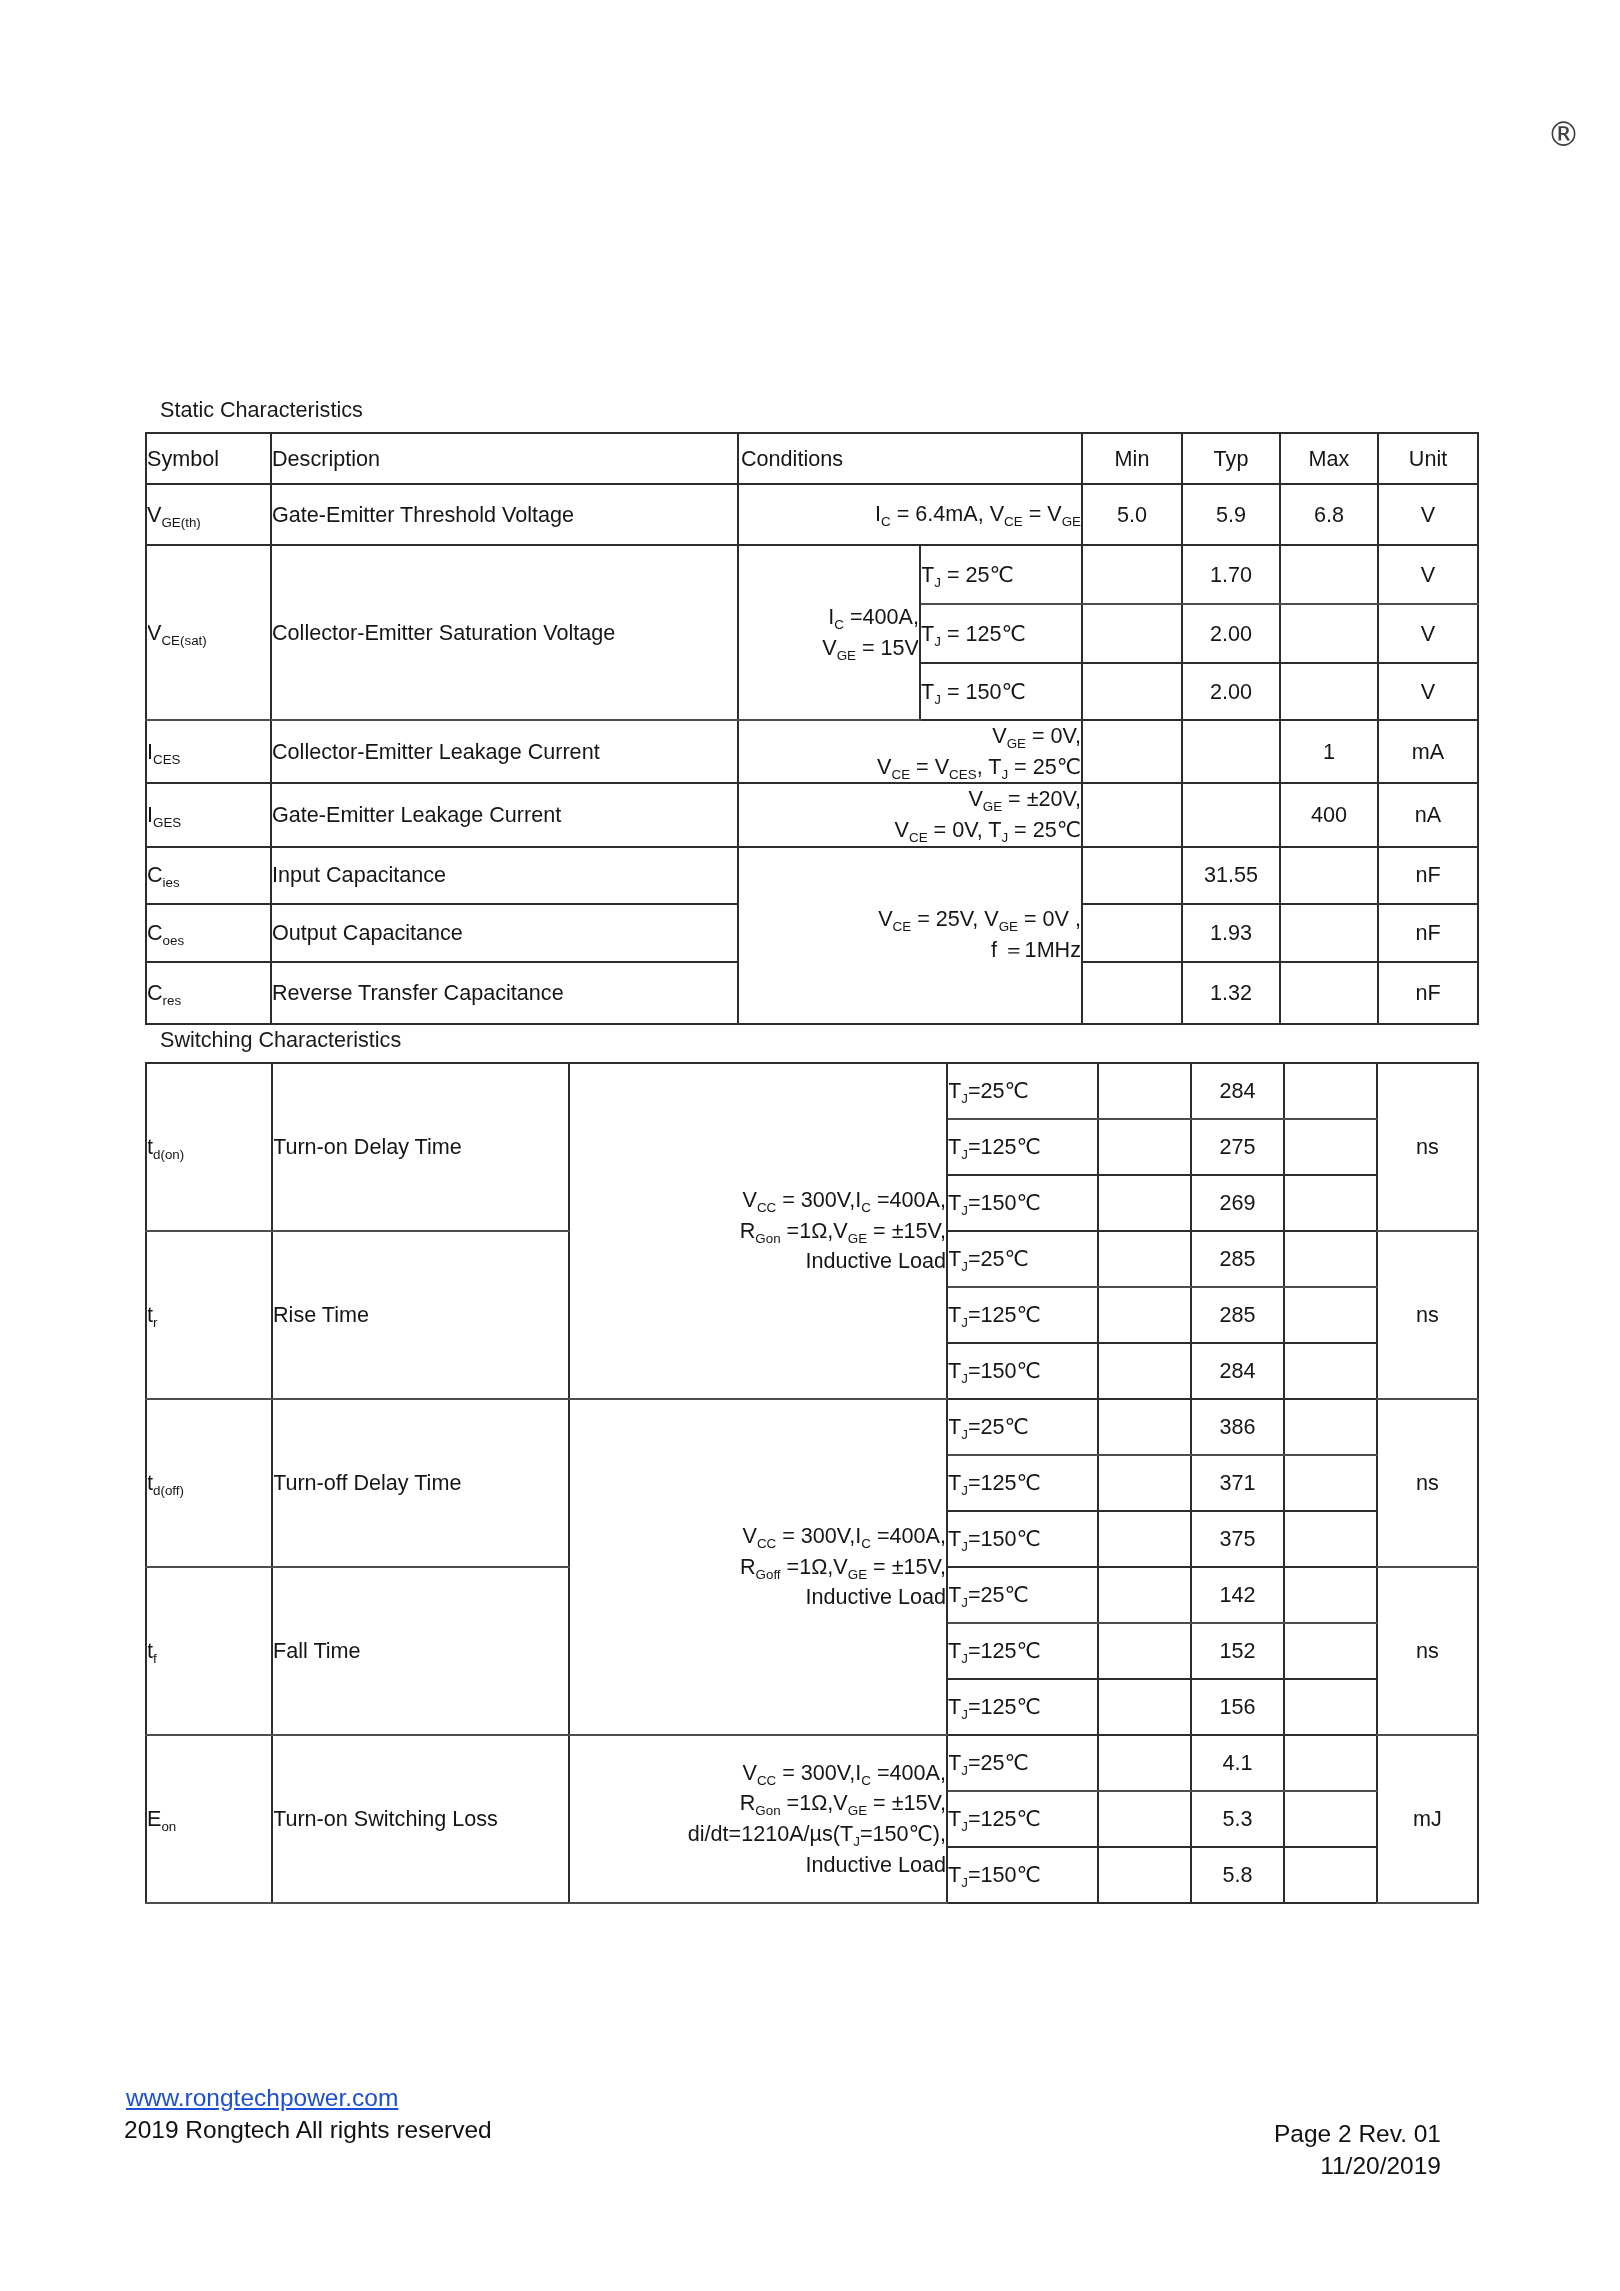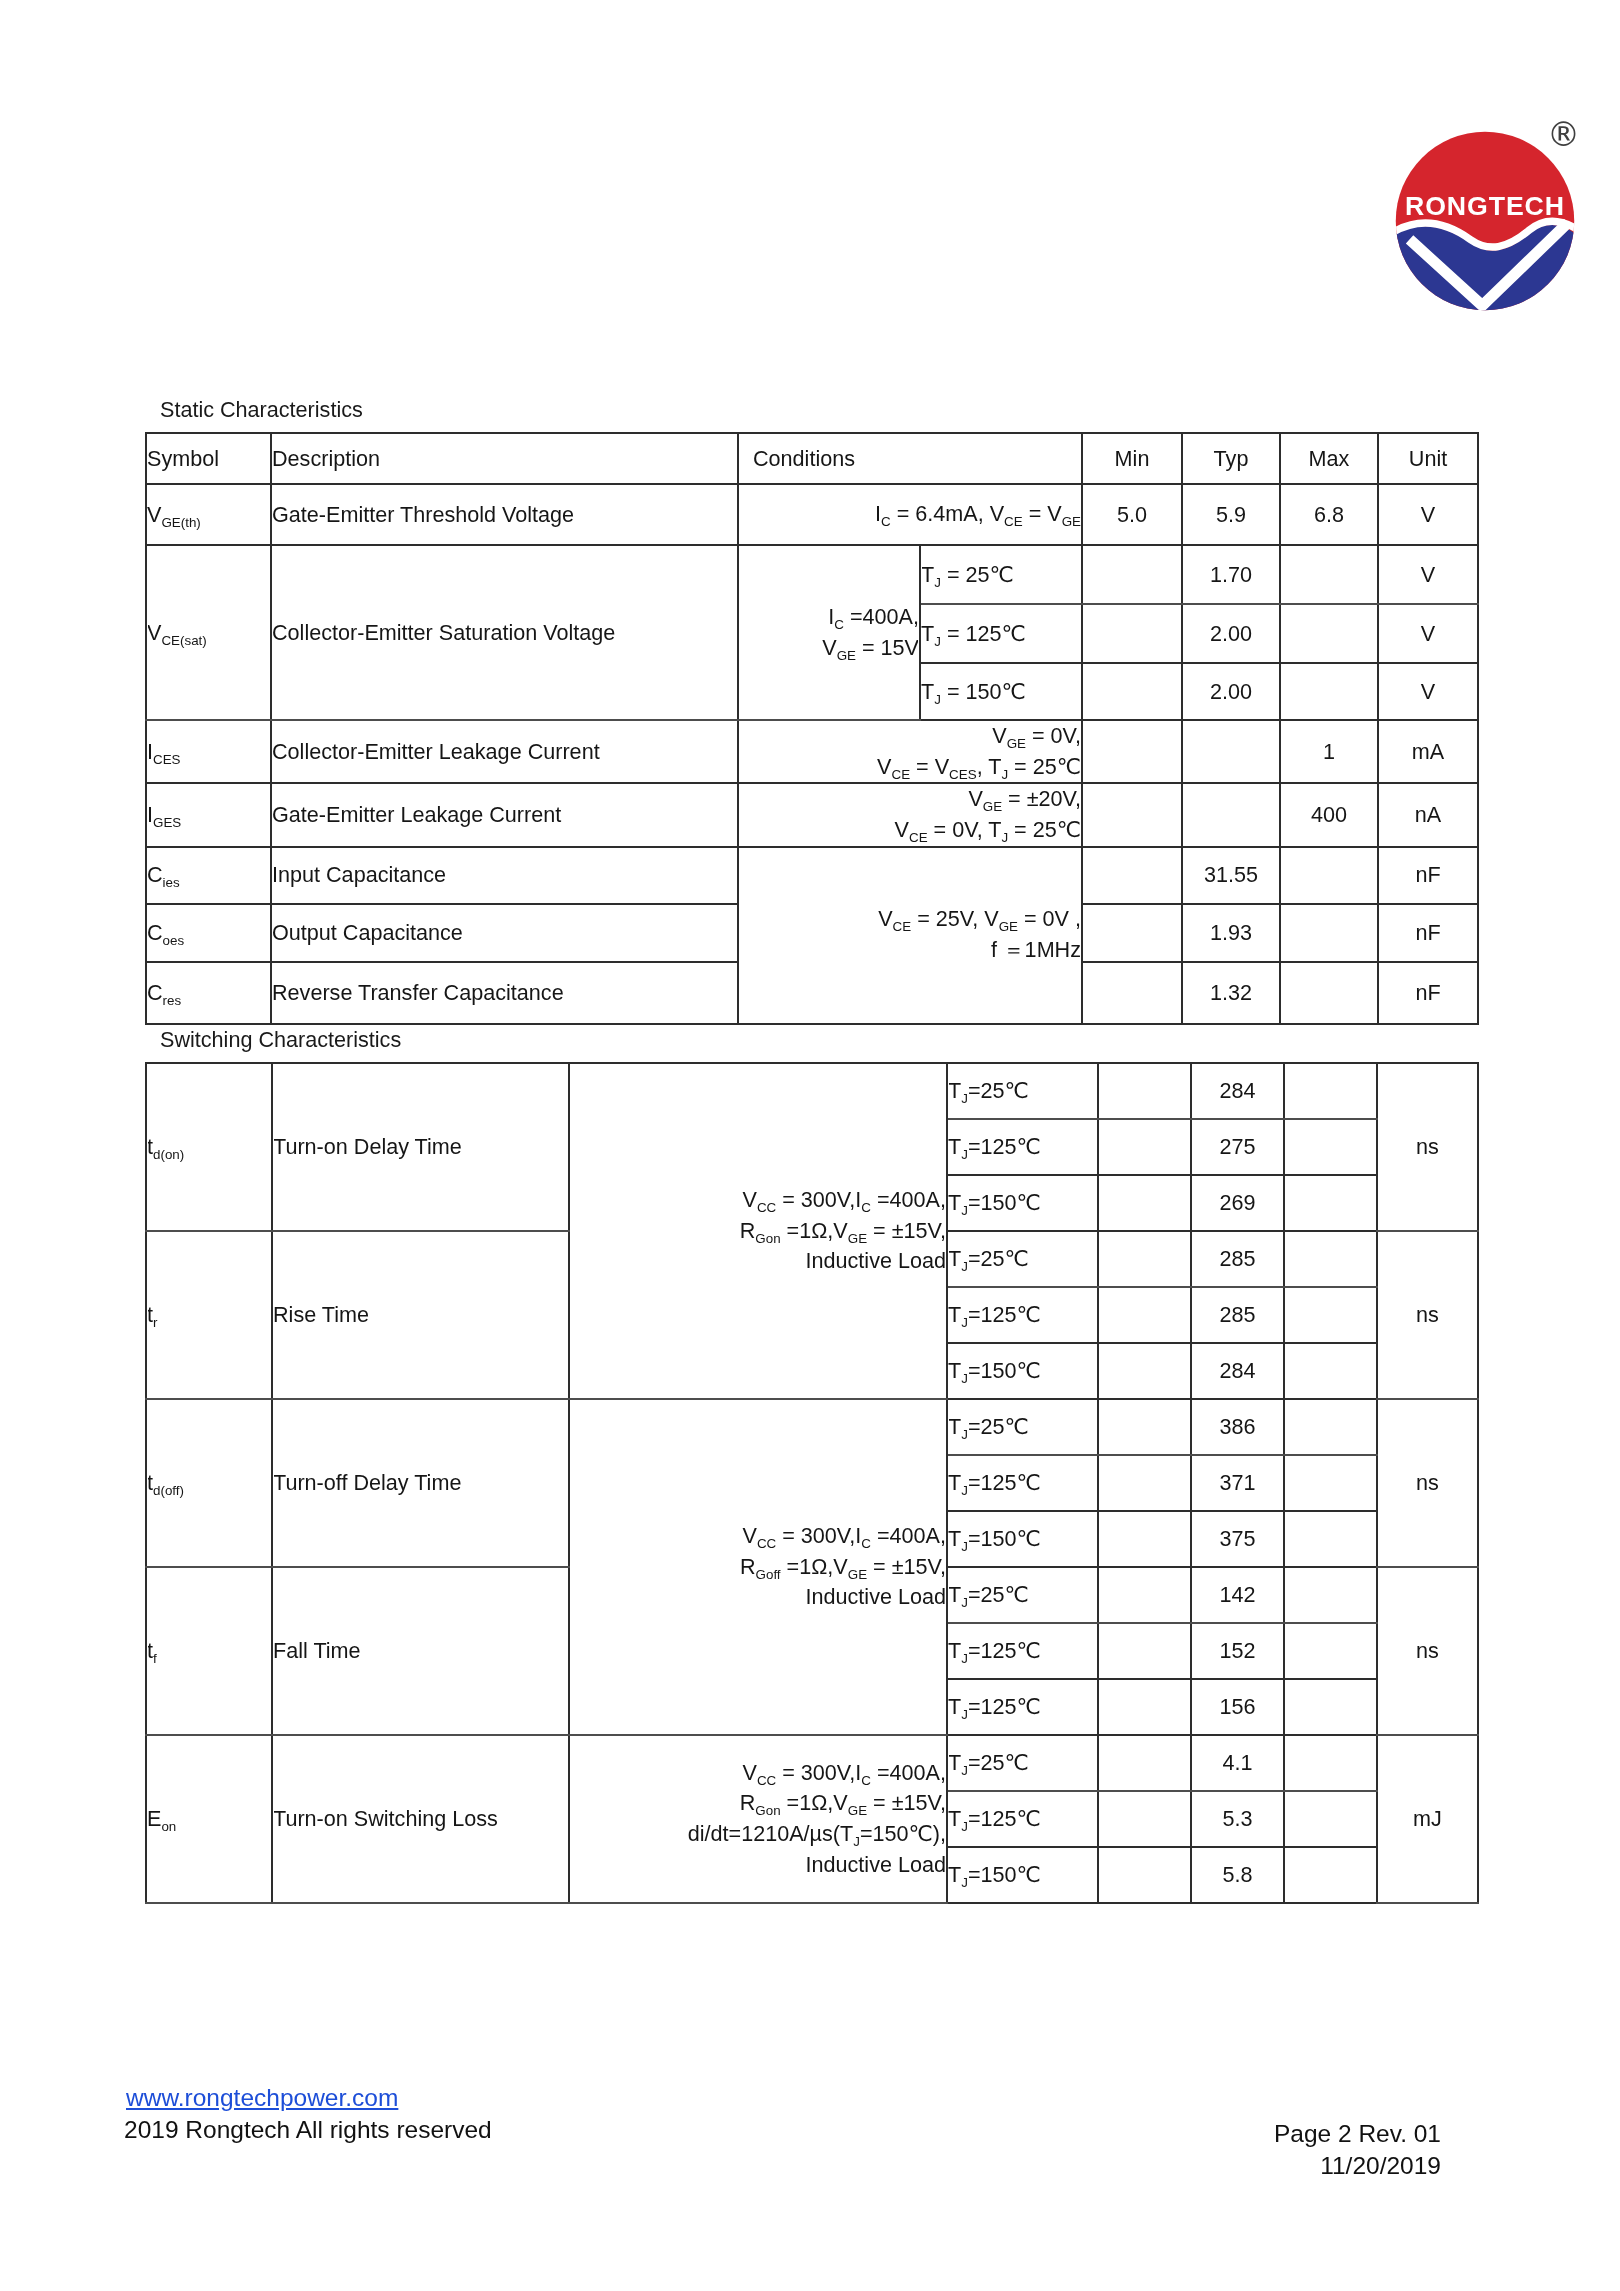--- a/index.html
+++ b/index.html
@@ -42,57 +42,41 @@
   .footer-link{position:absolute; left:126px; top:2084px; font-size:24.5px; text-decoration:underline; cursor:pointer;}
   .footer-copy{position:absolute; left:124px; top:2116px; font-size:24.5px; color:#111;}
   .footer-right{position:absolute; left:1039px; width:402px; text-align:right; font-size:24.5px; color:#111;}
   .footer-page{top:2120px;} .footer-date{top:2152px;}
 </style>
 </head>
 <body>
 
 <div class="page">
 
-  <div class="logo">
-    <svg viewBox="0 0 200 200">
-      <defs>
-          <clipPath id="cc">
-            <circle cx="100" cy="100" r="97"></circle>
-          </clipPath>
-        </defs>
-      <circle cx="100" cy="100" r="97" fill="#d5252d"></circle>
-      <g clip-path="url(#cc)">
-        <path d="M-4 118 C26 98 56 104 84 124 C104 138 124 134 148 114 C166 99 186 102 206 120 L206 206 L-4 206 Z" fill="#2c3792"></path>
-        <path d="M-6 116 C26 94 56 100 84 120 C104 134 124 130 148 110 C166 95 186 98 208 114" stroke="#ffffff" stroke-width="8" fill="none"></path>
-        <path d="M18 120 L97 192 L190 102" stroke="#ffffff" stroke-width="12" fill="none"></path>
-      </g>
-      <text x="100" y="93" text-anchor="middle" font-family="Liberation Sans, DejaVu Sans, sans-serif" font-size="29" font-weight="bold" letter-spacing="1" fill="#ffffff">RONGTECH</text>
-    </svg>
-  </div>
   <span class="reg-mark">®</span>
 
 
   <div class="sec-label static">Static Characteristics</div>
 
   <table class="tbl static">
     <colgroup>
       <col style="width:125px">
         <col style="width:467px">
         <col style="width:182px">
         <col style="width:162px">
       <col style="width:100px">
         <col style="width:98px">
         <col style="width:98px">
         <col style="width:100px">
     </colgroup>
     <tbody>
         <tr style="height:51px">
       <td class="l">Symbol</td>
       <td class="l">Description</td>
-      <td class="l" colspan="2" style="padding-left:14px">Conditions</td>
+      <td class="l" colspan="2" style="padding-left:2px">Conditions</td>
       <td class="c">Min</td>
       <td class="c">Typ</td>
       <td class="c">Max</td>
       <td class="c">Unit</td>
     </tr>
     <tr style="height:61px">
       <td class="l">V<sub>GE(th)</sub></td>
       <td class="l">Gate-Emitter Threshold Voltage</td>
       <td class="cond" colspan="2">I<sub>C</sub> = 6.4mA, V<sub>CE</sub> = V<sub>GE</sub></td>
       <td class="c">5.0</td>

